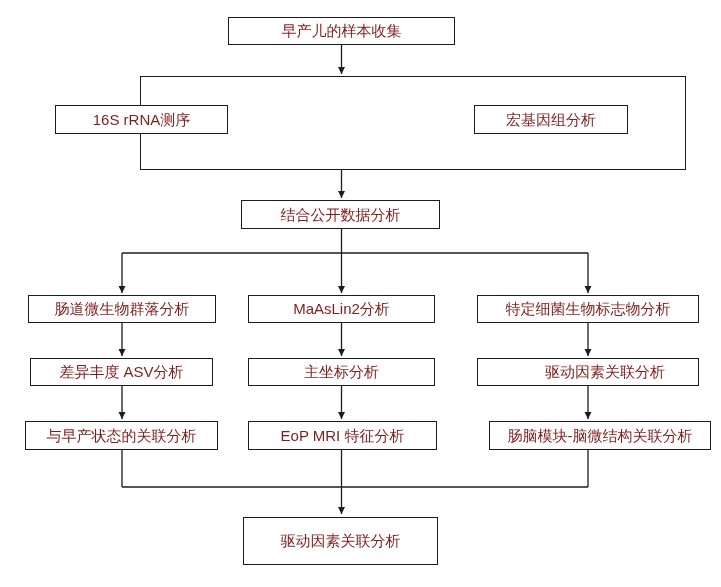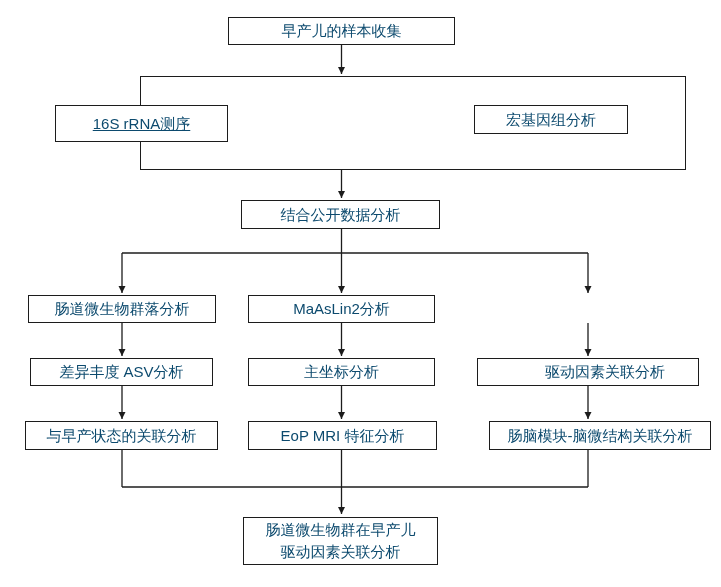--- a/index.html
+++ b/index.html
@@ -6,21 +6,21 @@
     margin: 0;
     padding: 0;
     background: #ffffff;
   }
   .canvas {
     position: relative;
     width: 721px;
     height: 587px;
     background: #ffffff;
     font-family: "Liberation Sans", "DejaVu Sans", sans-serif;
-    color: #0c4a6e;
+    color: #7f1d1d;
     overflow: hidden;
   }
   svg.connectors {
     position: absolute;
     left: 0;
     top: 0;
     z-index: 1;
   }
   .group-box {
     position: absolute;
@@ -87,34 +87,34 @@
 
     <line x1="122" y1="487" x2="588" y2="487" stroke="#1c1c1c" stroke-width="1.3"></line>
 
     <line x1="341.5" y1="450" x2="341.5" y2="514" stroke="#1c1c1c" stroke-width="1.3" marker-end="url(#ah)"></line>
   </svg>
 
   <div class="group-box" style="left:140px; top:76px; width:546px; height:94px;"></div>
 
   <div class="box" style="left:228px; top:17px; width:227px; height:28px;">早产儿的样本收集</div>
 
-  <div class="box" style="left:55px; top:105px; width:173px; height:37px;text-decoration:underline;">16S rRNA测序</div>
+  <div class="box" style="left:55px; top:105px; width:173px; height:29px;">16S rRNA测序</div>
   <div class="box" style="left:474px; top:105px; width:154px; height:29px;">宏基因组分析</div>
 
   <div class="box" style="left:28px; top:295px; width:188px; height:28px;">肠道微生物群落分析</div>
 
   <div class="box" style="left:241px; top:200px; width:199px; height:29px;">结合公开数据分析</div>
   <div class="box" style="left:30px; top:358px; width:183px; height:28px;">差异丰度 ASV分析</div>
   <div class="box" style="left:25px; top:421px; width:193px; height:29px;">与早产状态的关联分析</div>
 
   <div class="box" style="left:248px; top:295px; width:187px; height:28px;">MaAsLin2分析</div>
   <div class="box" style="left:248px; top:358px; width:187px; height:28px;">主坐标分析</div>
   <div class="box" style="left:248px; top:421px; width:189px; height:29px;">EoP MRI 特征分析</div>
 
+  <div class="box" style="left:477px; top:295px; width:222px; height:28px;">特定细菌生物标志物分析</div>
   <div class="box" style="left:477px; top:358px; width:222px; height:28px;padding-left:34px;">驱动因素关联分析</div>
   <div class="box" style="left:489px; top:421px; width:222px; height:29px;">肠脑模块-脑微结构关联分析</div>
 
   <div class="box multiline" style="left:243px; top:517px; width:195px; height:48px;">
-    <span>肠道微生物群在早产儿</span>
     <span>驱动因素关联分析</span>
   </div>
 
 </div>
 
 </body></html>

